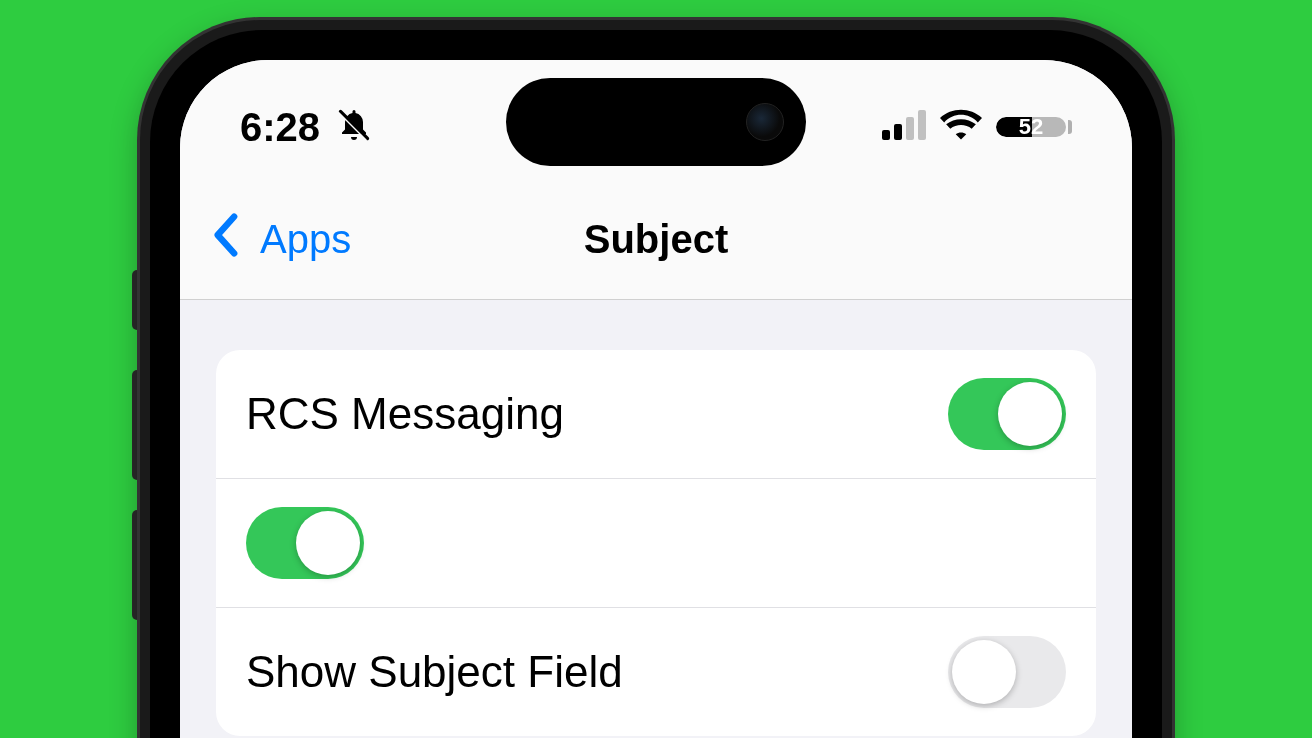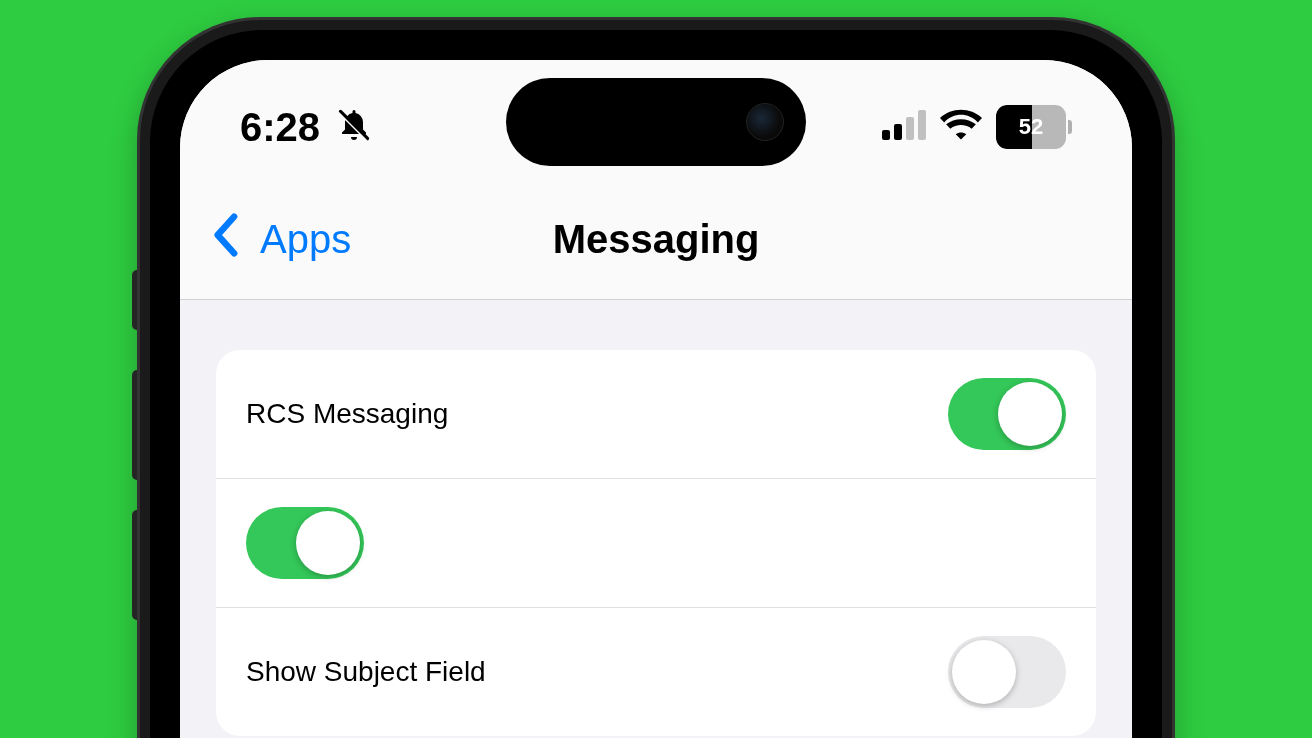--- a/index.html
+++ b/index.html
@@ -149,21 +149,21 @@
     }
 
     .battery {
       display: flex;
       align-items: center;
       position: relative;
     }
 
     .battery-body {
       width: 70px;
-      height: 44px;
+      height: 20px;
       border-radius: 11px;
       background: #b8b8b8;
       position: relative;
       overflow: hidden;
     }
 
     .battery-fill {
       position: absolute;
       left: 0;
       top: 0;
@@ -261,21 +261,21 @@
       align-items: center;
       justify-content: space-between;
       padding: 28px 30px;
       border-bottom: 1px solid #e0e0e4;
     }
     .settings-row:last-child {
       border-bottom: none;
     }
 
     .row-label {
-      font-size: 28px;
+      font-size: 44px;
       font-weight: 400;
       color: #000;
     }
 
     
     .toggle {
       width: 118px;
       height: 72px;
       border-radius: 36px;
       position: relative;
@@ -355,21 +355,21 @@
 
       <div class="nav-bar">
         <div class="back-button">
           <span>
             <svg class="chevron-left" viewBox="0 0 14 24">
               <polyline points="12,2 3,12 12,22" fill="none" stroke="#007aff" stroke-width="3.5" stroke-linecap="round" stroke-linejoin="round"></polyline>
             </svg>
           </span>
           <span>Apps</span>
         </div>
-        <div class="nav-title">Messaging</div>
+        <div class="nav-title">Subject</div>
       </div>
 
       <div class="content">
         <div class="settings-group">
 
           <div class="settings-row">
             <span class="row-label">RCS Messaging</span>
             <div class="toggle on">
               <div class="toggle-knob"></div>
             </div>

